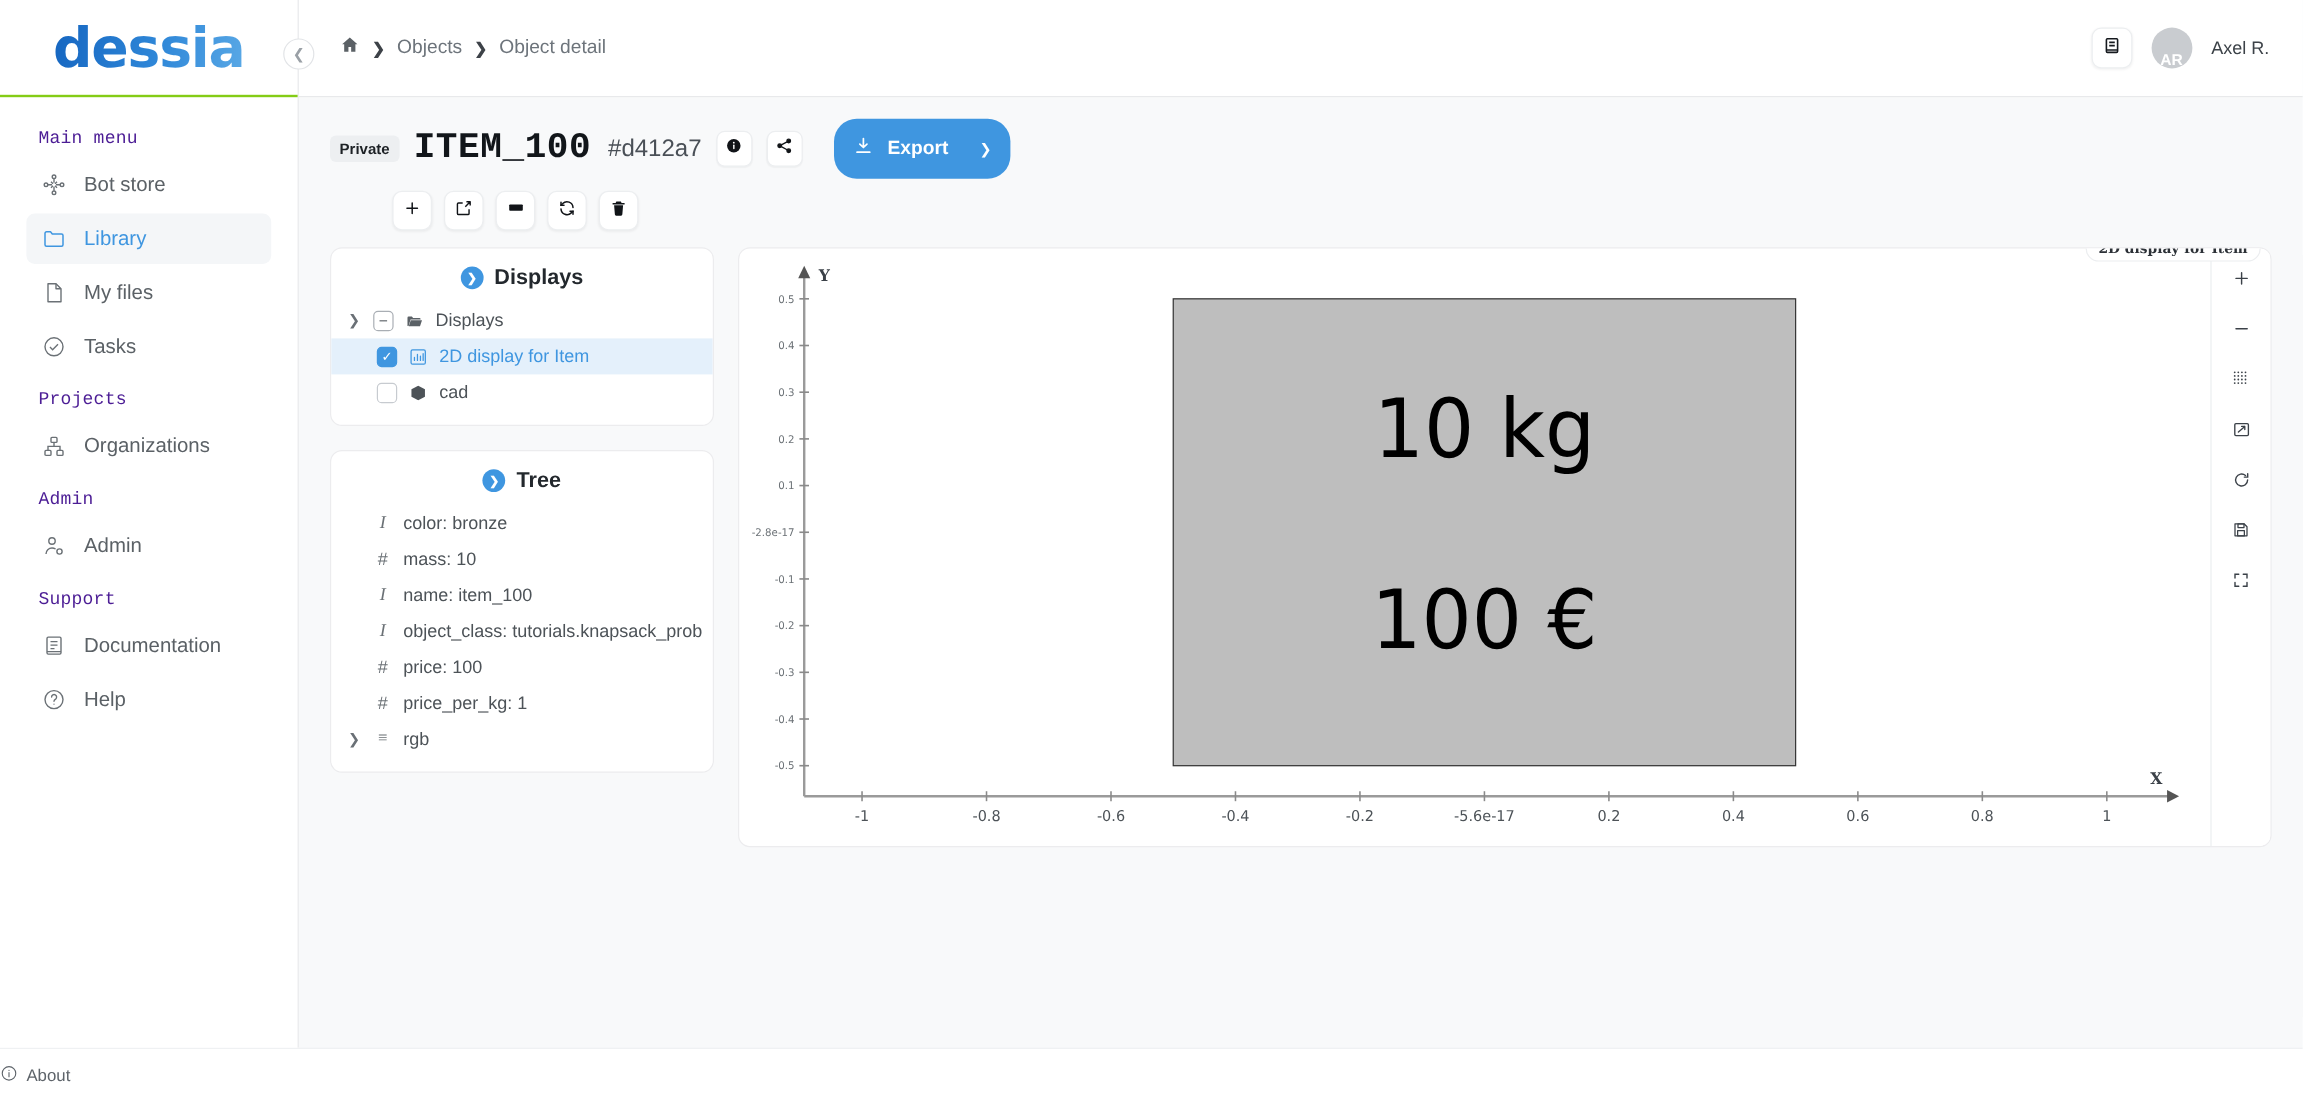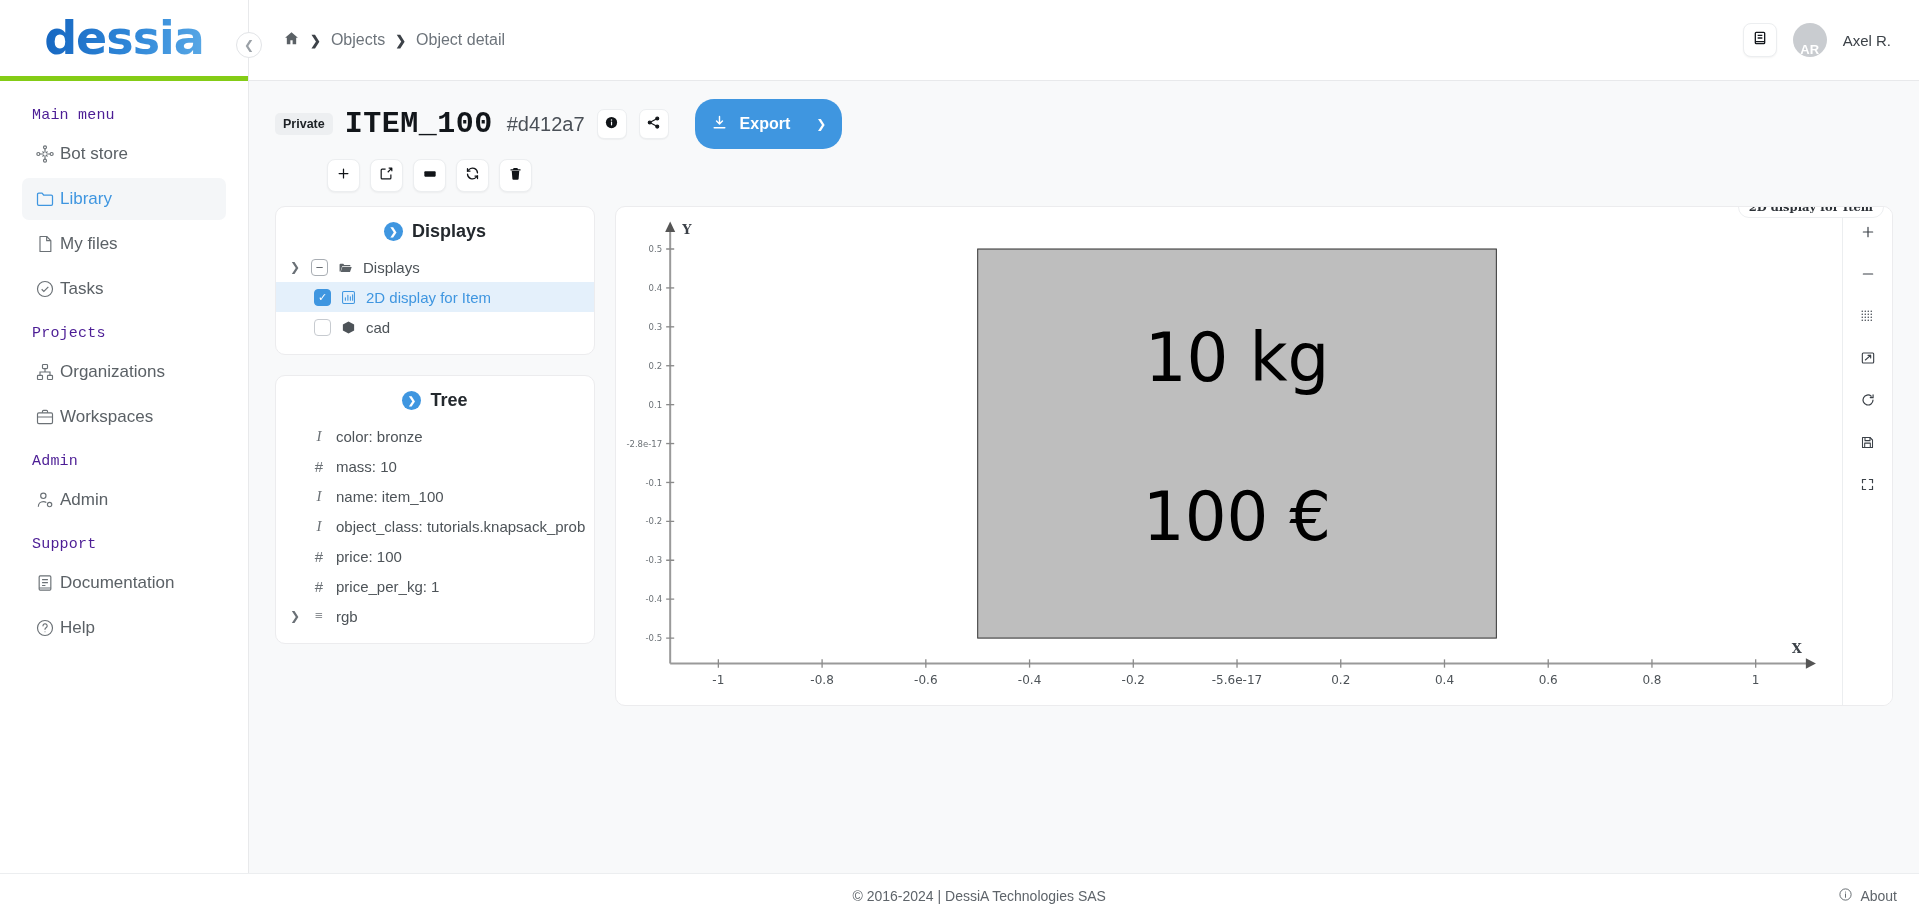--- a/index.html
+++ b/index.html
@@ -18,42 +18,42 @@
   .sidebar {
     width: 249px; flex: 0 0 249px;
     background: #ffffff;
     border-right: 1px solid #e8e9eb;
     display: flex; flex-direction: column;
     position: relative;
   }
   .logo-wrap {
     height: 81px; flex: 0 0 81px;
     display: flex; align-items: center; justify-content: center;
-    border-bottom: 5px solid #84cc16;
+    border-bottom: 2px solid #84cc16;
   }
   .logo-text {
     font-size: 46px; font-weight: 700; letter-spacing: -1px;
     background: linear-gradient(100deg, #1565c0 0%, #2f87d8 55%, #5aa9e6 100%);
     -webkit-background-clip: text; background-clip: text;
     -webkit-text-fill-color: transparent; color: #2f87d8;
     font-family: "DejaVu Sans", sans-serif;
   }
   .collapse-btn {
     position: absolute; top: 32px; left: 236px;
     width: 26px; height: 26px; border-radius: 50%;
     background: #fff; border: 1px solid #e2e4e7;
     display: flex; align-items: center; justify-content: center;
     color: #9aa0a6; font-size: 12px; z-index: 30; cursor: pointer;
   }
   .nav { padding-top: 14px; }
   .nav-section {
     font-size: 15px; color: #4c1d95; padding: 12px 0 6px 32px; letter-spacing: .2px; font-family: Liberation Mono, monospace;
   }
   .nav-item {
-    display: flex; align-items: center; gap: 4px;
+    display: flex; align-items: center; gap: 14px;
     height: 42px; margin: 3px 22px 3px 22px;
     padding-left: 12px; border-radius: 7px;
     color: #5b6166; font-size: 17px; cursor: pointer;
   }
   .nav-item .ico { width: 22px; height: 22px; display:flex; align-items:center; justify-content:center; flex: 0 0 22px; }
   .nav-item.active { background: #f4f6f8; color: #3f96e0; }
   .nav-item.active .ico svg { stroke: #3f96e0; }
 
   
   .main {
@@ -252,29 +252,20 @@
           <svg width="20" height="20" viewBox="0 0 24 24" fill="none" stroke="#6b7176" stroke-width="1.4">
             <rect x="9" y="3" width="6" height="5" rx="1"></rect>
             <rect x="3" y="16" width="6" height="5" rx="1"></rect>
             <rect x="15" y="16" width="6" height="5" rx="1"></rect>
             <path d="M12 8v4M6 16v-4h12v4"></path>
           </svg>
         </span>
         <span>Organizations</span>
       </div>
 
-      <div class="nav-item">
-        <span class="ico">
-          <svg width="20" height="20" viewBox="0 0 24 24" fill="none" stroke="#6b7176" stroke-width="1.4" stroke-linejoin="round">
-            <rect x="3" y="7" width="18" height="13" rx="1.6"></rect>
-            <path d="M9 7V5.2A1.2 1.2 0 0110.2 4h3.6A1.2 1.2 0 0115 5.2V7M3 12h18"></path>
-          </svg>
-        </span>
-        <span>Workspaces</span>
-      </div>
 
       <div class="nav-section">Admin</div>
 
       <div class="nav-item">
         <span class="ico">
           <svg width="20" height="20" viewBox="0 0 24 24" fill="none" stroke="#6b7176" stroke-width="1.4">
             <circle cx="10" cy="7" r="3.2"></circle>
               <path d="M4 20c0-3.6 2.7-6 6-6 1.4 0 2.6.4 3.6 1"></path>
             <circle cx="17.5" cy="17.5" r="2.6"></circle>
           </svg>
@@ -657,21 +648,20 @@
             </div>
           </div>
         </div>
 
       </div>
     </section>
   </div>
 </div>
 
 <footer class="footer">
-  <span class="footer-copy">© 2016-2024 | DessiA Technologies SAS</span>
   <span class="footer-about">
     <span>
       <svg width="15" height="15" viewBox="0 0 24 24" fill="none" stroke="#5e646a" stroke-width="1.5">
         <circle cx="12" cy="12" r="9"></circle>
           <path d="M12 11v5.5" stroke-linecap="round"></path>
           <circle cx="12" cy="7.9" r=".9" fill="#5e646a" stroke="none"></circle>
       </svg>
     </span>
     <span>About</span>
   </span>

